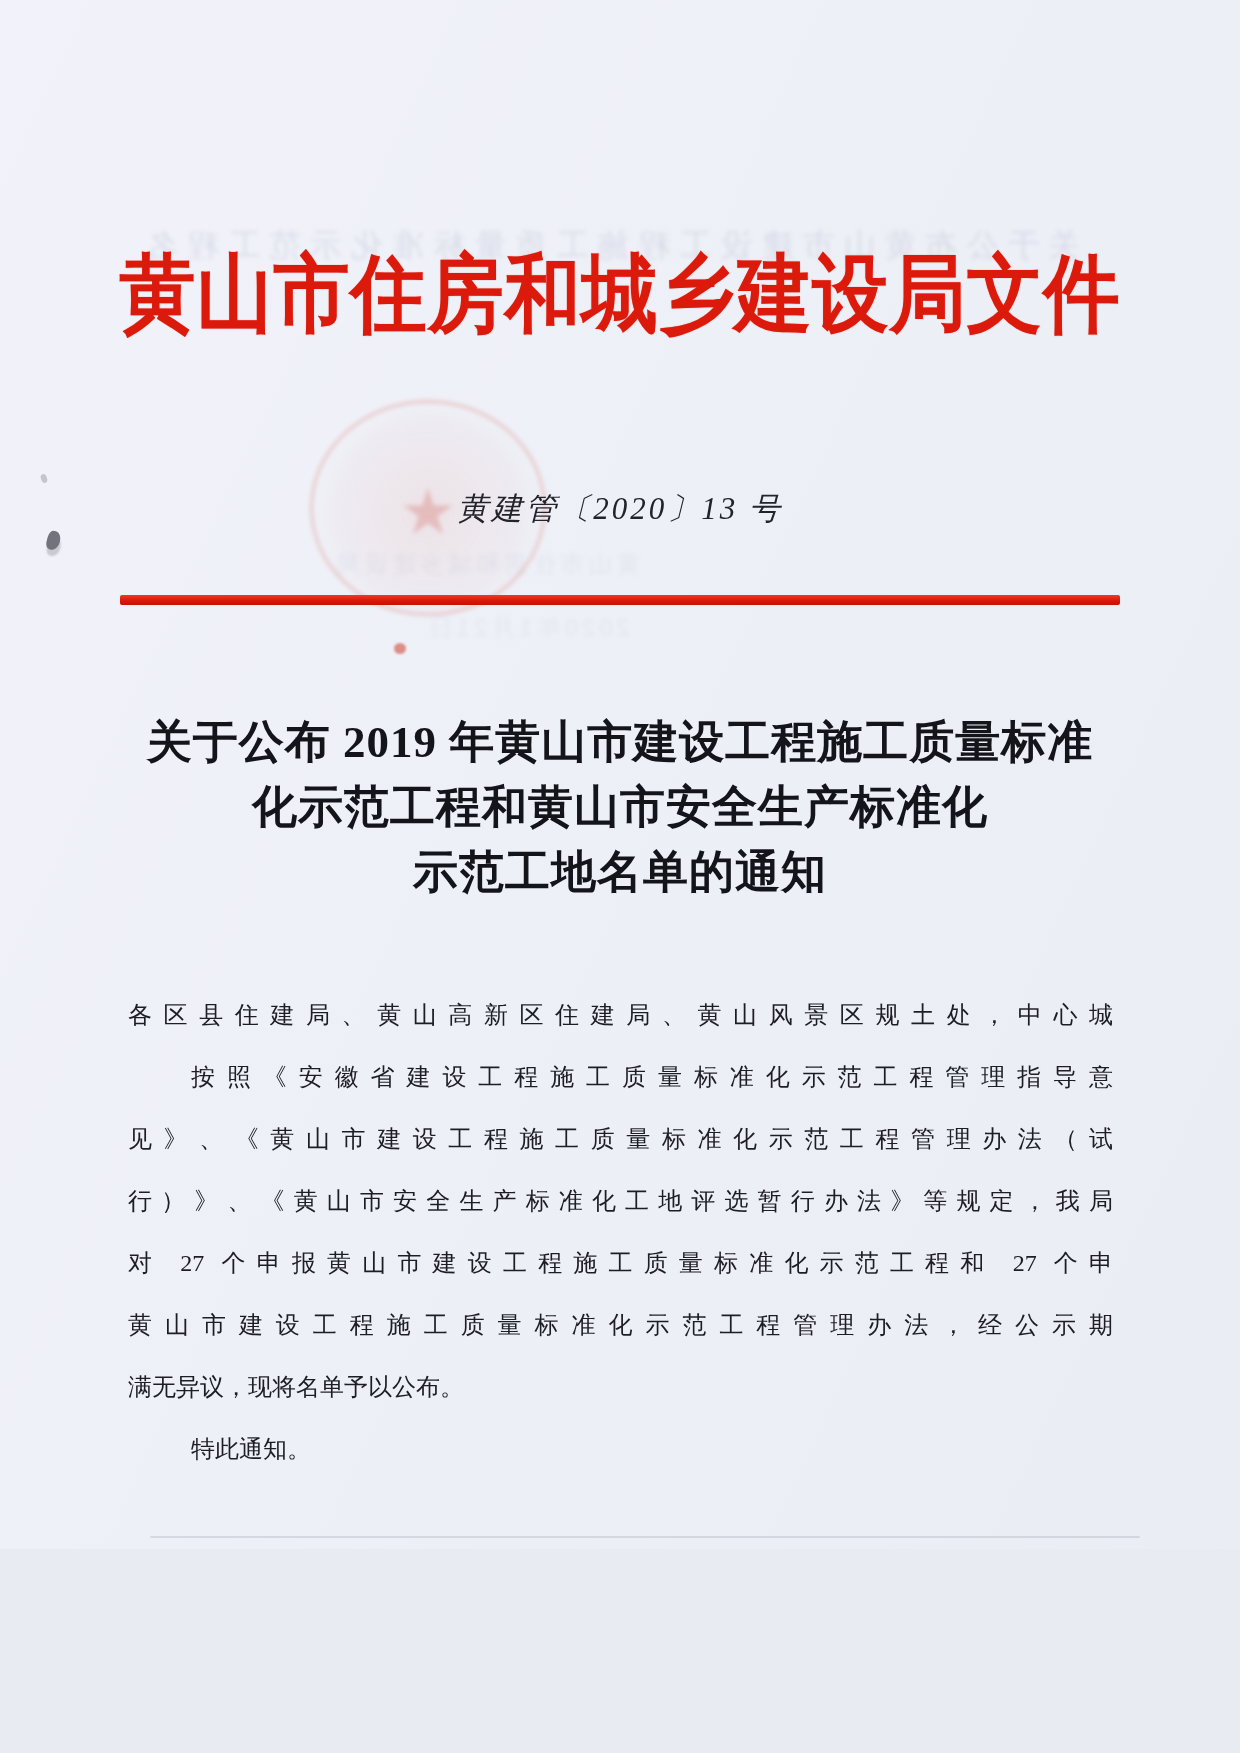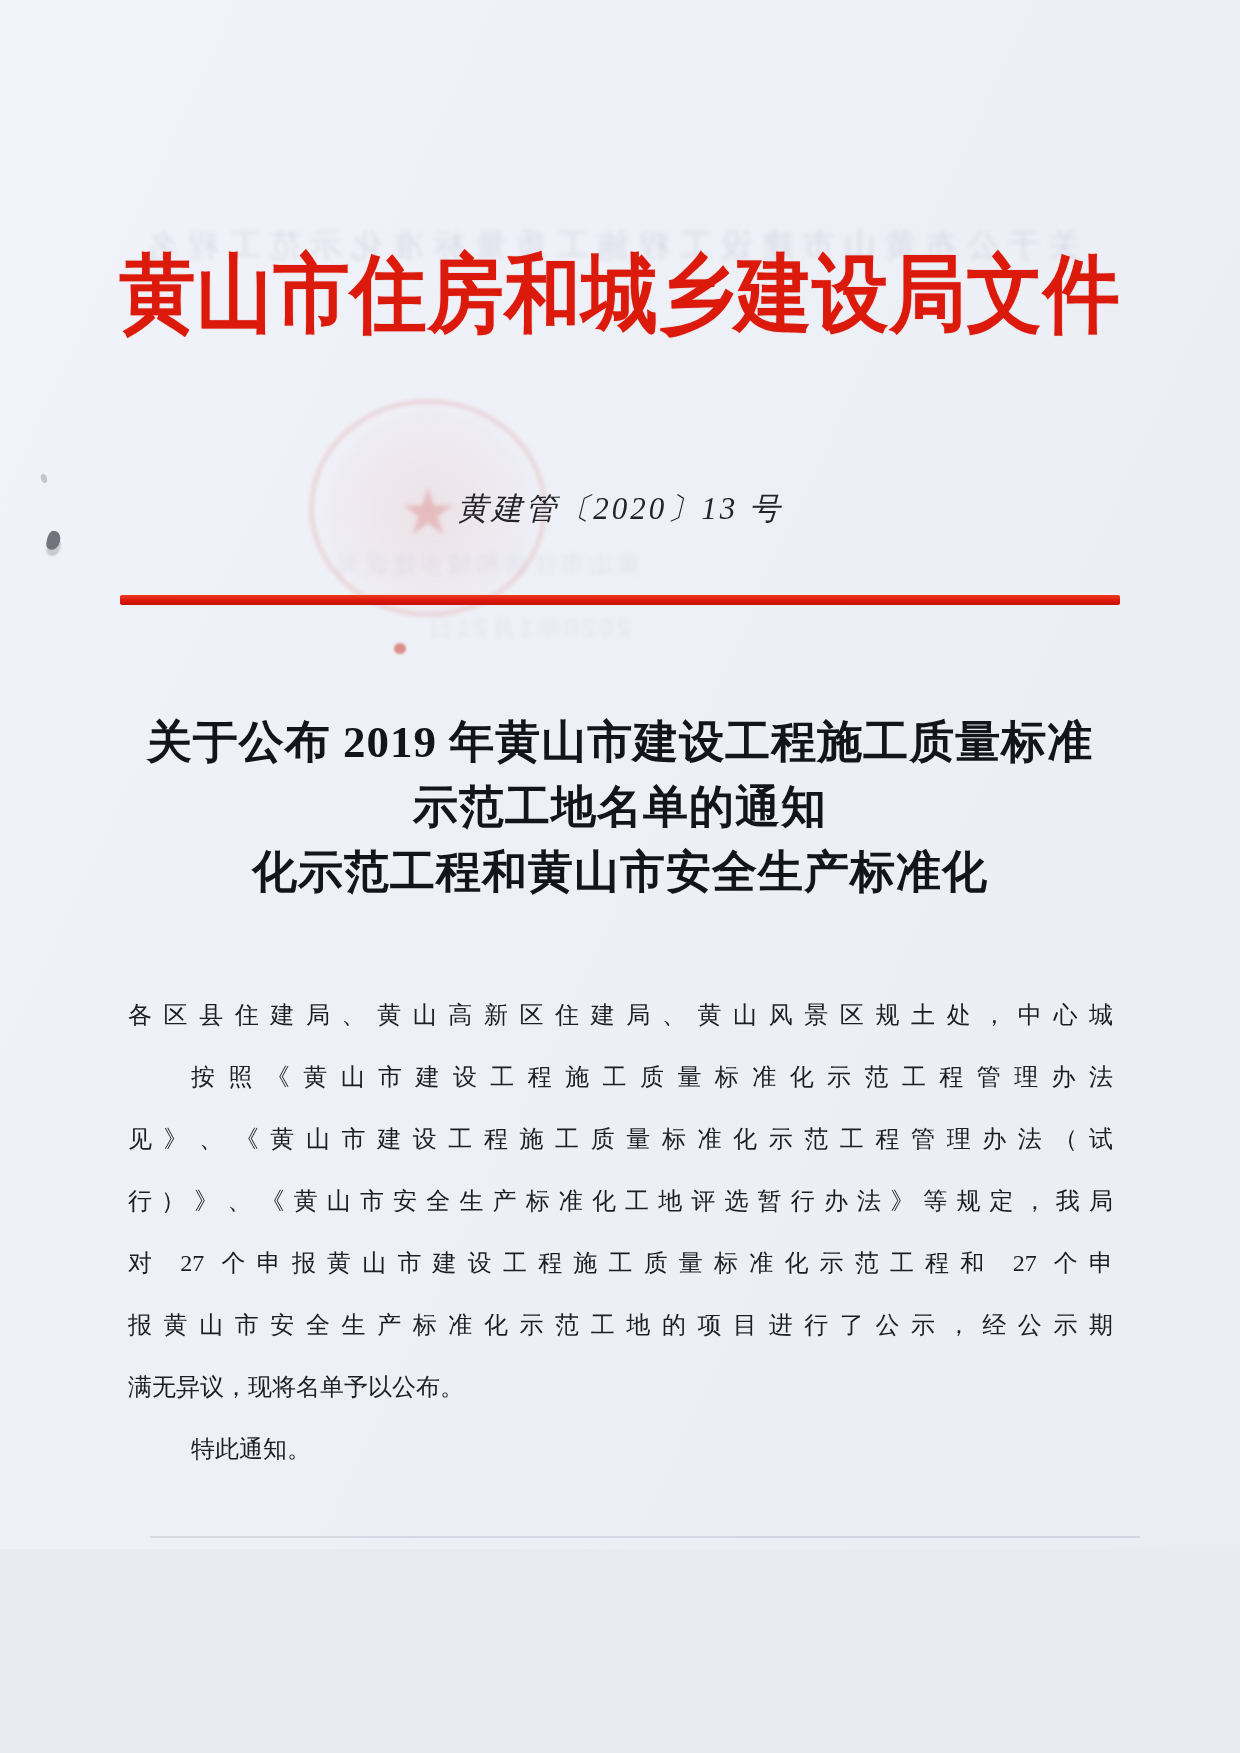--- a/index.html
+++ b/index.html
@@ -115,31 +115,31 @@
 
   <div class="bleed bleed-mid1">黄山市住房和城乡建设局</div>
   <div class="bleed bleed-mid2">2020年1月21日</div>
 
   <div class="doc-number">黄建管〔2020〕13 号</div>
 
   <div class="red-rule"></div>
 
   <div class="doc-title">
     <div>关于公布 2019 年黄山市建设工程施工质量标准</div>
+    <div>化示范工程和黄山市安全生产标准化</div>
     <div>示范工地名单的通知</div>
-    <div>化示范工程和黄山市安全生产标准化</div>
   </div>
 
   <div class="body-text">
     <div class="bline">各区县住建局、黄山高新区住建局、黄山风景区规土处，中心城</div>
-    <div class="bline indent">按照《黄山市建设工程施工质量标准化示范工程管理办法</div>
+    <div class="bline indent">按照《安徽省建设工程施工质量标准化示范工程管理指导意</div>
     <div class="bline">见》、《黄山市建设工程施工质量标准化示范工程管理办法（试</div>
     <div class="bline">行）》、《黄山市安全生产标准化工地评选暂行办法》等规定，我局</div>
     <div class="bline">对 27 个申报黄山市建设工程施工质量标准化示范工程和 27 个申</div>
-    <div class="bline">报黄山市安全生产标准化示范工地的项目进行了公示，经公示期</div>
+    <div class="bline">黄山市建设工程施工质量标准化示范工程管理办法，经公示期</div>
     <div class="bline no-stretch">满无异议，现将名单予以公布。</div>
     <div class="bline no-stretch indent">特此通知。</div>
   </div>
 
   <div class="scan-line a"></div>
   <div class="scan-line b"></div>
 
   <div class="bleed bleed-footer-left">2020年1月21日印发</div>
   <div class="bleed bleed-footer-right">黄山市住房和城乡建设局</div>
 

